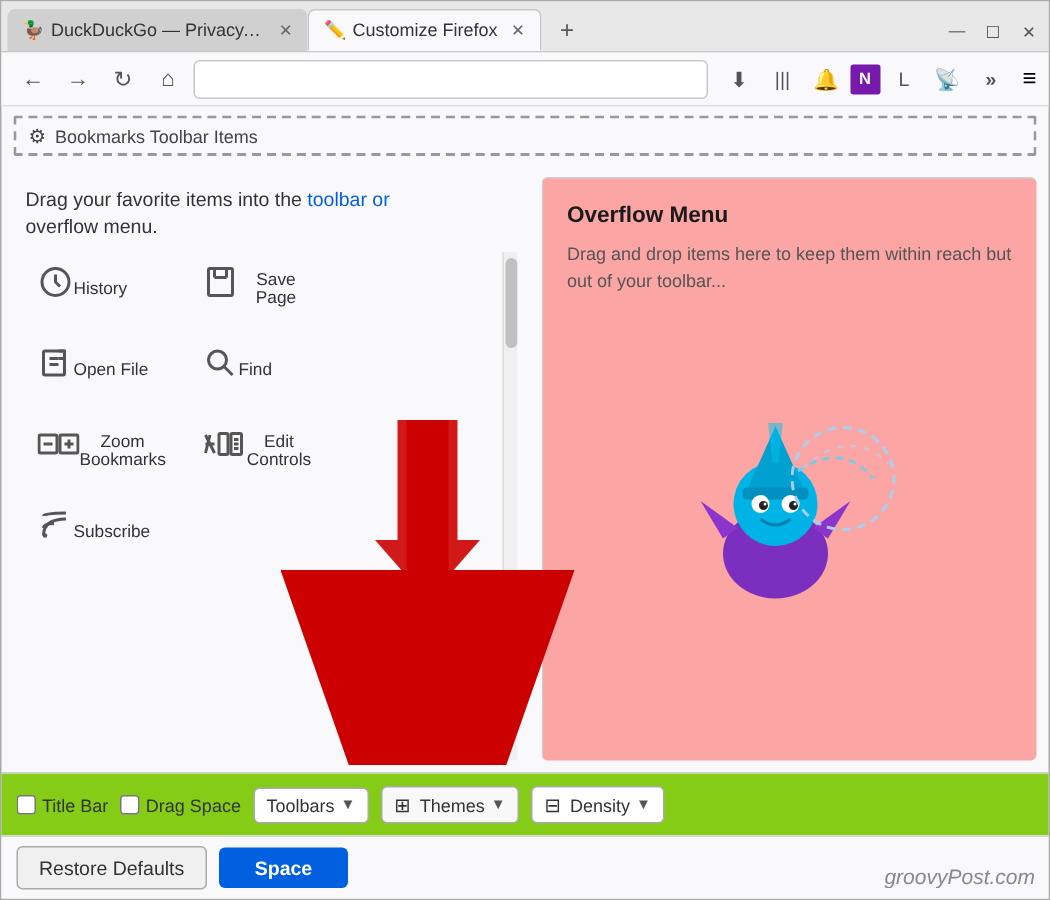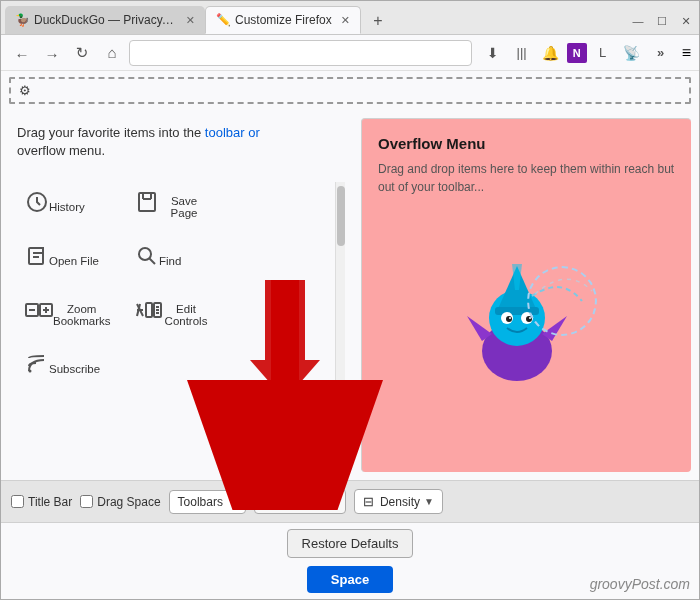--- a/index.html
+++ b/index.html
@@ -188,21 +188,21 @@
       flex: 1;
       padding: 14px 16px 8px 16px;
       overflow: hidden;
       position: relative;
       display: flex;
       flex-direction: column;
     }
     .intro-text {
       font-size: 13px;
       color: #333;
-      margin-bottom: 22px;
+      margin-bottom: 8px;
       line-height: 1.4;
     }
     .intro-text span { color: #0060df; }
 
     .items-grid {
       display: grid;
       grid-template-columns: repeat(2, 90px);
       gap: 4px 20px;
       overflow: hidden;
     }
@@ -284,21 +284,21 @@
 
     
     .mascot-area {
       position: relative;
       width: 200px;
       height: 160px;
     }
 
     
     .bottom-bar {
-      background: #e5e5e5;
+      background: #84cc16;
       border-top: 1px solid #d0d0d0;
       padding: 8px 10px;
       display: flex;
       align-items: center;
       gap: 8px;
       flex-shrink: 0;
     }
     .checkbox-label {
       display: flex;
       align-items: center;
@@ -326,21 +326,20 @@
 
     
     .action-bar {
       background: #f9f9fb;
       border-top: 1px solid #d0d0d0;
       padding: 6px 10px;
       display: flex;
       align-items: center;
       gap: 8px;
       flex-shrink: 0;
-      flex-direction: column;
     }
     .btn-restore {
       padding: 6px 14px;
       border: 1px solid #aaa;
       border-radius: 4px;
       background: #f0f0f0;
       font-size: 13px;
       cursor: pointer;
       color: #333;
     }
@@ -418,20 +417,21 @@
       <div class="toolbar-icon-btn" style="background:#7719aa; color:#fff; border-radius:2px; width:20px; height:20px; font-size:11px; font-weight:bold;">N</div>
       <div class="toolbar-icon-btn" style="font-size:13px;">L</div>
       <div class="toolbar-icon-btn">📡</div>
       <div class="toolbar-icon-btn" style="font-size:13px; font-weight:bold;">»</div>
     </div>
     <div class="toolbar-hamburger">≡</div>
   </div>
 
   <div class="dashed-area">
     <span class="dashed-area-icon">⚙</span>
+    <span>Bookmarks Toolbar Items</span>
   </div>
 
   <div class="main-content">
 
     <div class="left-panel">
       <div class="intro-text">
         Drag your favorite items into the <span>toolbar or</span><br>
         overflow menu.
       </div>
 

